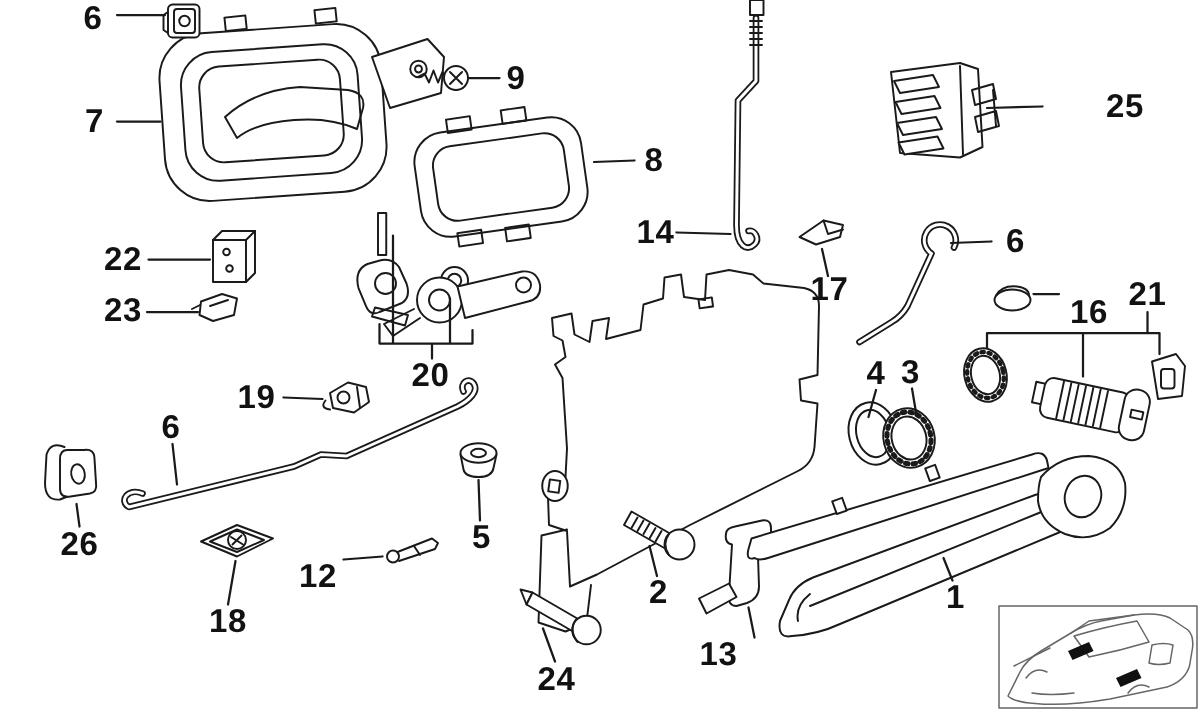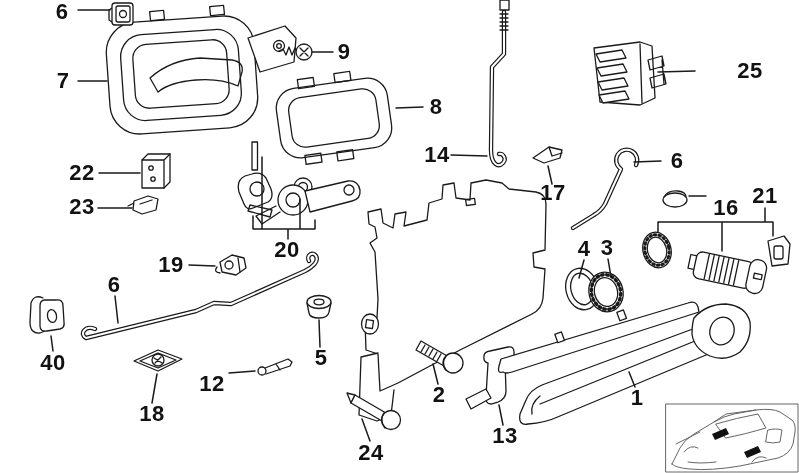--- a/index.html
+++ b/index.html
@@ -245,27 +245,27 @@
   <div class="plabel" style="left:607px;top:248px">3</div>
   <div class="plabel" style="left:584px;top:249px">4</div>
   <div class="plabel" style="left:321px;top:358px">5</div>
   <div class="plabel" style="left:677px;top:161px">6</div>
   <div class="plabel" style="left:63px;top:81px">7</div>
   <div class="plabel" style="left:436px;top:107px">8</div>
   <div class="plabel" style="left:344px;top:52px">9</div>
   <div class="plabel" style="left:62px;top:12px">6</div>
   <div class="plabel" style="left:114px;top:285px">6</div>
   <div class="plabel" style="left:212px;top:384px">12</div>
-  <div class="plabel" style="left:505px;top:436px">13</div>
+  <div class="plabel" style="left:479px;top:436px">13</div>
   <div class="plabel" style="left:437px;top:155px">14</div>
   <div class="plabel" style="left:726px;top:208px">16</div>
   <div class="plabel" style="left:553px;top:193px">17</div>
   <div class="plabel" style="left:152px;top:414px">18</div>
   <div class="plabel" style="left:171px;top:265px">19</div>
   <div class="plabel" style="left:287px;top:250px">20</div>
   <div class="plabel" style="left:765px;top:196px">21</div>
   <div class="plabel" style="left:82px;top:173px">22</div>
   <div class="plabel" style="left:82px;top:207px">23</div>
   <div class="plabel" style="left:371px;top:453px">24</div>
   <div class="plabel" style="left:750px;top:71px">25</div>
-  <div class="plabel" style="left:53px;top:363px">40</div>
+  <div class="plabel" style="left:53px;top:363px">26</div>
 
 </div>
 
 </body></html>

